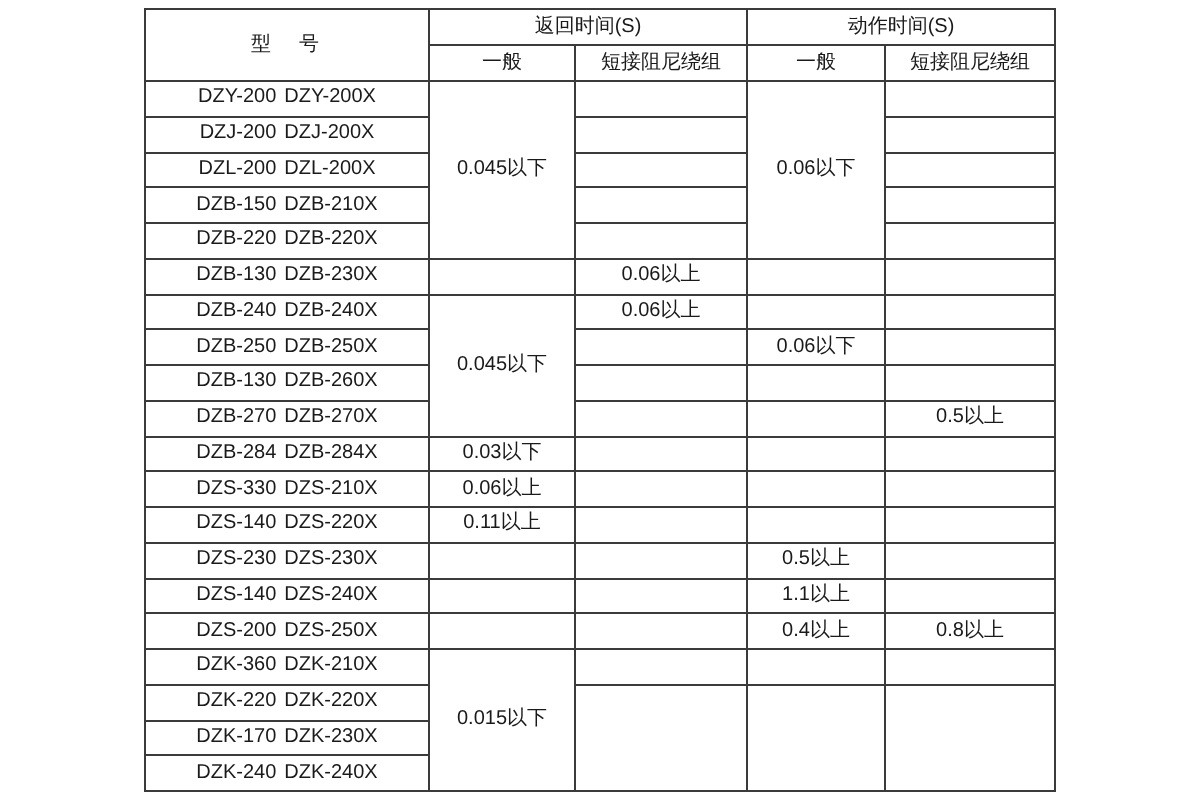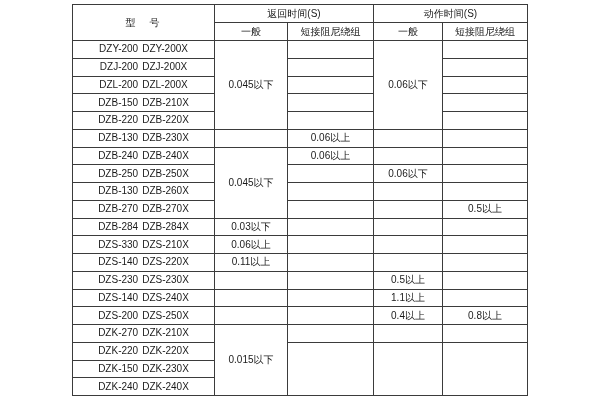--- a/index.html
+++ b/index.html
@@ -248,21 +248,21 @@
             </div>
           </td>
           <td></td>
           <td></td>
           <td>0.4以上</td>
           <td>0.8以上</td>
         </tr>
         <tr>
           <td>
             <div class="model-inner">
-              <span>DZK-270</span>
+              <span>DZK-360</span>
               <span>DZK-210X</span>
             </div>
           </td>
           <td rowspan="4">0.015以下</td>
           <td></td>
           <td></td>
           <td></td>
         </tr>
         <tr>
           <td>
@@ -271,21 +271,21 @@
               <span>DZK-220X</span>
             </div>
           </td>
           <td rowspan="3"></td>
           <td rowspan="3"></td>
           <td rowspan="3"></td>
         </tr>
         <tr>
           <td>
             <div class="model-inner">
-              <span>DZK-150</span>
+              <span>DZK-170</span>
               <span>DZK-230X</span>
             </div>
           </td>
         </tr>
         <tr>
           <td>
             <div class="model-inner">
               <span>DZK-240</span>
               <span>DZK-240X</span>
             </div>

